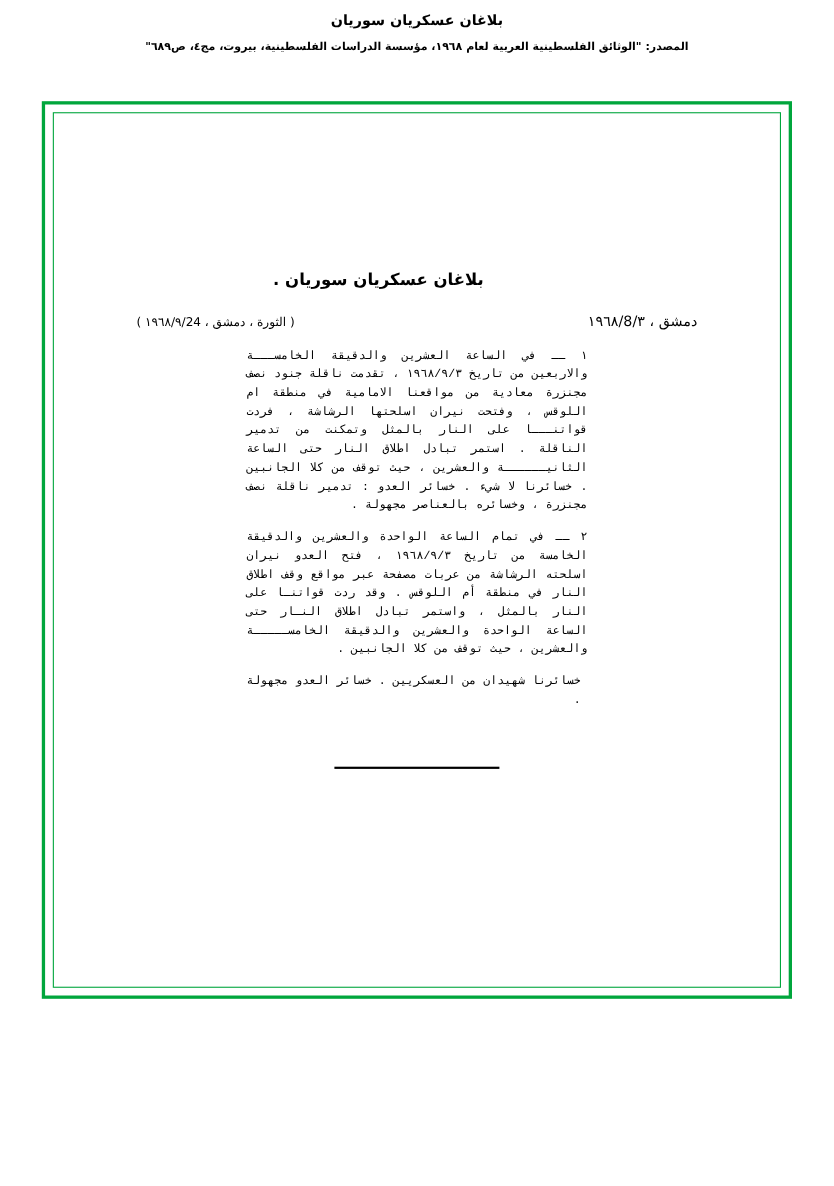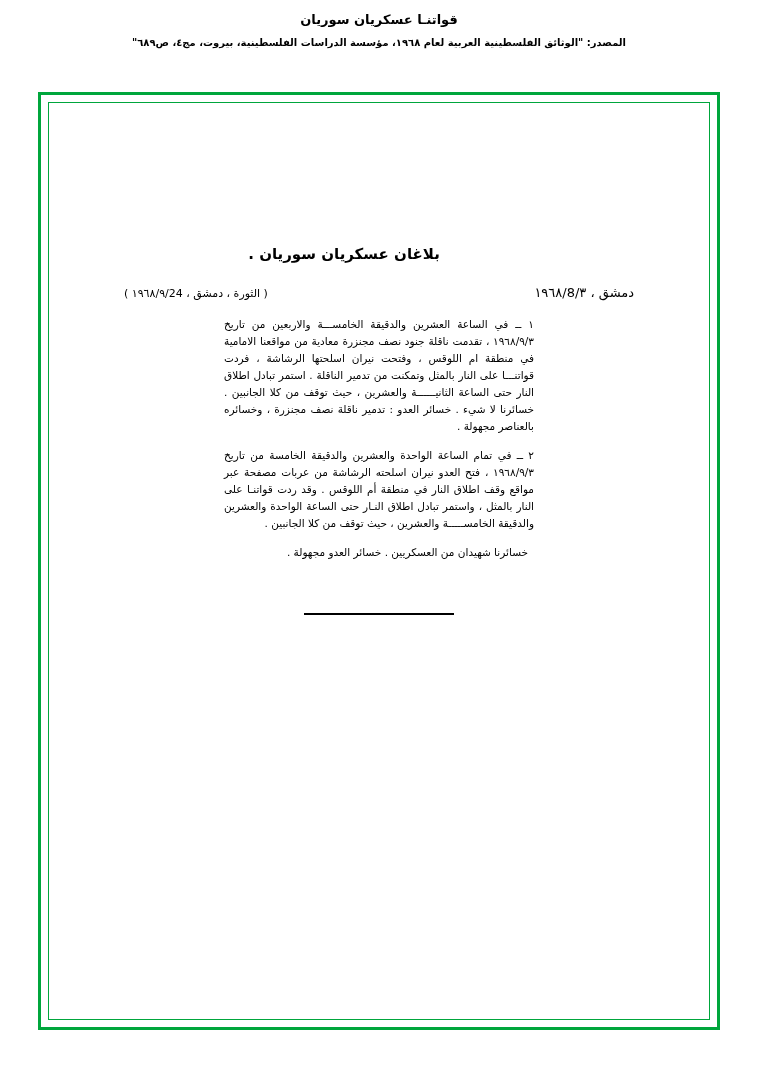--- a/index.html
+++ b/index.html
@@ -32,21 +32,21 @@
     font-weight: bold;
     font-size: 10px;
     margin: 0;
   }
 
   .frame-outer {
     position: absolute;
     top: 92px;
     left: 38px;
     width: 682px;
-    height: 938px;
+    height: 816px;
     border: 3px solid #00a63c;
     box-sizing: border-box;
   }
   .frame-inner {
     position: absolute;
     top: 7px;
     left: 7px;
     right: 7px;
     bottom: 7px;
     border: 1px solid #00a63c;
@@ -93,20 +93,21 @@
     width: 310px;
     margin: 0 auto;
     font-family: "DejaVu Sans", "Liberation Sans", sans-serif;
     font-size: 10.5px;
     line-height: 1.62;
     text-align: justify;
     text-align-last: right;
   }
   .para {
     margin: 0 0 12px 0;
+    font-family: Liberation Mono, monospace;
   }
   .para:last-child { margin-bottom: 0; }
   .para-closing {
     margin-top: 11px;
     padding-right: 6px;
   }
 
   .rule-wrap {
     width: 310px;
     margin: 40px auto 0 auto;
@@ -116,21 +117,21 @@
     display: inline-block;
     width: 150px;
     height: 2px;
     background: #000000;
   }
 </style>
 </head>
 <body>
 
 <div class="page-header">
-  <h1 class="doc-title">قواتنـا عسكريان سوريان</h1>
+  <h1 class="doc-title">بلاغان عسكريان سوريان</h1>
   <p class="doc-source">المصدر: "الوثائق الفلسطينية العربية لعام ١٩٦٨، مؤسسة الدراسات الفلسطينية، بيروت، مج٤، ص٦٨٩"</p>
 </div>
 
 <div class="frame-outer">
   <div class="frame-inner"></div>
 
   <div class="content">
 
     <h2 class="article-title">بلاغان عسكريان سوريان .</h2>
 

